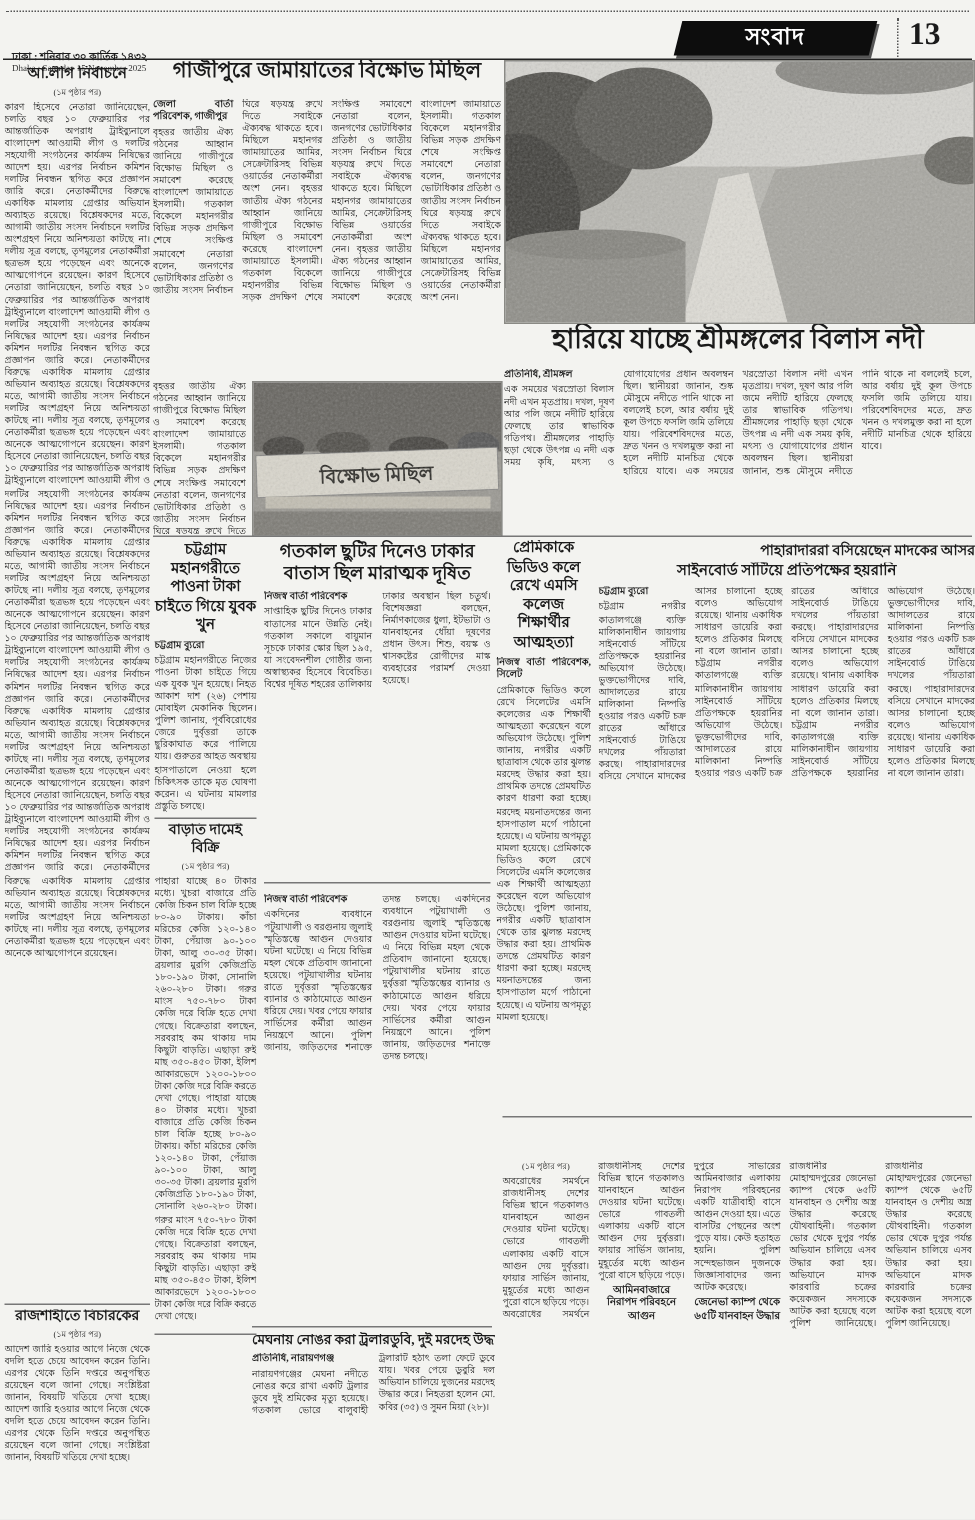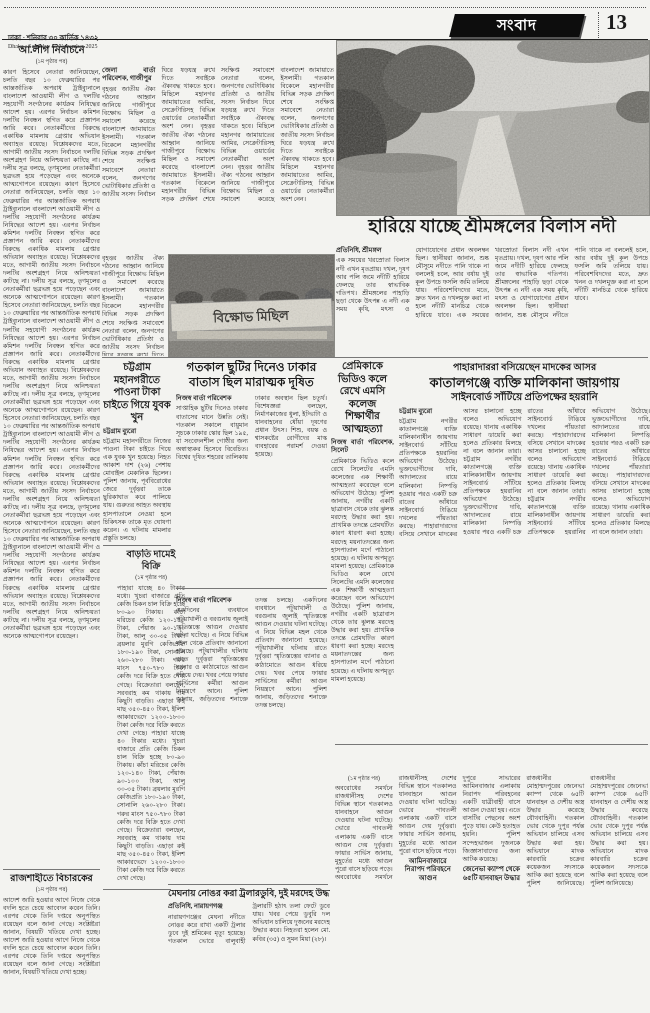--- a/index.html
+++ b/index.html
@@ -17,21 +17,21 @@
   .pgnum{position:absolute;left:606px;top:10px;font-size:21px;font-weight:bold;}
   .vdot{position:absolute;left:598px;top:12px;height:26px;border-left:1px dotted #555;}
   .hrule{position:absolute;border-top:1.5px solid #222;}
   .lrule{position:absolute;border-top:1px solid #777;}
   .art{position:absolute;overflow:hidden;}
   .t-xl{font-size:18px;font-weight:bold;text-align:center;line-height:1.15;white-space:nowrap;overflow:hidden;}
   .t-lg{font-size:14px;font-weight:bold;text-align:center;line-height:1.2;white-space:nowrap;overflow:hidden;}
   .t-md{font-size:12px;font-weight:bold;text-align:center;line-height:1.25;overflow:hidden;}
   .t-sm{font-size:10px;font-weight:bold;text-align:center;line-height:1.25;overflow:hidden;}
   .t-xs{font-size:9.5px;font-weight:bold;text-align:center;line-height:1.25;overflow:hidden;}
-  .kicker{font-size:9.5px;font-weight:bold;text-align:center;}
+  .kicker{font-size:9.5px;font-weight:bold;text-align:right;}
   .cont{font-size:5.5px;text-align:center;color:#222;margin:1px 0 2px;}
   .body{font-size:6.2px;line-height:1.3;text-align:justify;color:#1c1c1c;overflow:hidden;}
   .cols2{column-count:2;column-gap:7px;}
   .cols4{column-count:4;column-gap:6px;}
   .cols5{column-count:5;column-gap:6px;}
   .byline{display:block;font-weight:bold;font-size:6.5px;margin-bottom:2px;}
   .subhead{display:block;font-weight:bold;font-size:6.8px;text-align:center;margin:2px 0;}
   .photo{position:absolute;border:1px solid #8a8a85;background:#bbb;}
   .photo svg{display:block;}
 </style>
@@ -51,20 +51,23 @@
   <div class="vdot"></div>
   <div class="pgnum">13</div>
   <div class="hrule" style="top:39px;left:2px;right:2px;"></div>
 
   <div class="art" style="left:3px;top:44px;width:97px;height:822px;">
     <div class="t-sm">আ.লীগ নির্বাচনে</div>
     <div class="cont">(১ম পৃষ্ঠার পর)</div>
     <div class="body" style="height:786px;">কারণ হিসেবে নেতারা জানিয়েছেন, চলতি বছর ১০ ফেব্রুয়ারির পর আন্তর্জাতিক অপরাধ ট্রাইব্যুনালে বাংলাদেশ আওয়ামী লীগ ও দলটির সহযোগী সংগঠনের কার্যক্রম নিষিদ্ধের আদেশ হয়। এরপর নির্বাচন কমিশন দলটির নিবন্ধন স্থগিত করে প্রজ্ঞাপন জারি করে। নেতাকর্মীদের বিরুদ্ধে একাধিক মামলায় গ্রেপ্তার অভিযান অব্যাহত রয়েছে। বিশ্লেষকদের মতে, আগামী জাতীয় সংসদ নির্বাচনে দলটির অংশগ্রহণ নিয়ে অনিশ্চয়তা কাটছে না। দলীয় সূত্র বলছে, তৃণমূলের নেতাকর্মীরা ছত্রভঙ্গ হয়ে পড়েছেন এবং অনেকে আত্মগোপনে রয়েছেন। কারণ হিসেবে নেতারা জানিয়েছেন, চলতি বছর ১০ ফেব্রুয়ারির পর আন্তর্জাতিক অপরাধ ট্রাইব্যুনালে বাংলাদেশ আওয়ামী লীগ ও দলটির সহযোগী সংগঠনের কার্যক্রম নিষিদ্ধের আদেশ হয়। এরপর নির্বাচন কমিশন দলটির নিবন্ধন স্থগিত করে প্রজ্ঞাপন জারি করে। নেতাকর্মীদের বিরুদ্ধে একাধিক মামলায় গ্রেপ্তার অভিযান অব্যাহত রয়েছে। বিশ্লেষকদের মতে, আগামী জাতীয় সংসদ নির্বাচনে দলটির অংশগ্রহণ নিয়ে অনিশ্চয়তা কাটছে না। দলীয় সূত্র বলছে, তৃণমূলের নেতাকর্মীরা ছত্রভঙ্গ হয়ে পড়েছেন এবং অনেকে আত্মগোপনে রয়েছেন। কারণ হিসেবে নেতারা জানিয়েছেন, চলতি বছর ১০ ফেব্রুয়ারির পর আন্তর্জাতিক অপরাধ ট্রাইব্যুনালে বাংলাদেশ আওয়ামী লীগ ও দলটির সহযোগী সংগঠনের কার্যক্রম নিষিদ্ধের আদেশ হয়। এরপর নির্বাচন কমিশন দলটির নিবন্ধন স্থগিত করে প্রজ্ঞাপন জারি করে। নেতাকর্মীদের বিরুদ্ধে একাধিক মামলায় গ্রেপ্তার অভিযান অব্যাহত রয়েছে। বিশ্লেষকদের মতে, আগামী জাতীয় সংসদ নির্বাচনে দলটির অংশগ্রহণ নিয়ে অনিশ্চয়তা কাটছে না। দলীয় সূত্র বলছে, তৃণমূলের নেতাকর্মীরা ছত্রভঙ্গ হয়ে পড়েছেন এবং অনেকে আত্মগোপনে রয়েছেন। কারণ হিসেবে নেতারা জানিয়েছেন, চলতি বছর ১০ ফেব্রুয়ারির পর আন্তর্জাতিক অপরাধ ট্রাইব্যুনালে বাংলাদেশ আওয়ামী লীগ ও দলটির সহযোগী সংগঠনের কার্যক্রম নিষিদ্ধের আদেশ হয়। এরপর নির্বাচন কমিশন দলটির নিবন্ধন স্থগিত করে প্রজ্ঞাপন জারি করে। নেতাকর্মীদের বিরুদ্ধে একাধিক মামলায় গ্রেপ্তার অভিযান অব্যাহত রয়েছে। বিশ্লেষকদের মতে, আগামী জাতীয় সংসদ নির্বাচনে দলটির অংশগ্রহণ নিয়ে অনিশ্চয়তা কাটছে না। দলীয় সূত্র বলছে, তৃণমূলের নেতাকর্মীরা ছত্রভঙ্গ হয়ে পড়েছেন এবং অনেকে আত্মগোপনে রয়েছেন। কারণ হিসেবে নেতারা জানিয়েছেন, চলতি বছর ১০ ফেব্রুয়ারির পর আন্তর্জাতিক অপরাধ ট্রাইব্যুনালে বাংলাদেশ আওয়ামী লীগ ও দলটির সহযোগী সংগঠনের কার্যক্রম নিষিদ্ধের আদেশ হয়। এরপর নির্বাচন কমিশন দলটির নিবন্ধন স্থগিত করে প্রজ্ঞাপন জারি করে। নেতাকর্মীদের বিরুদ্ধে একাধিক মামলায় গ্রেপ্তার অভিযান অব্যাহত রয়েছে। বিশ্লেষকদের মতে, আগামী জাতীয় সংসদ নির্বাচনে দলটির অংশগ্রহণ নিয়ে অনিশ্চয়তা কাটছে না। দলীয় সূত্র বলছে, তৃণমূলের নেতাকর্মীরা ছত্রভঙ্গ হয়ে পড়েছেন এবং অনেকে আত্মগোপনে রয়েছেন।</div>
   </div>
 
+  <div class="art" style="left:102px;top:40px;width:232px;height:24px;">
+    <div class="t-lg">গাজীপুরে জামায়াতের বিক্ষোভ মিছিল</div>
+  </div>
   <div class="art body cols4" style="left:102px;top:66px;width:232px;height:186px;">
     <b class="byline">জেলা বার্তা পরিবেশক, গাজীপুর</b>
     <span>বৃহত্তর জাতীয় ঐক্য গঠনের আহ্বান জানিয়ে গাজীপুরে বিক্ষোভ মিছিল ও সমাবেশ করেছে বাংলাদেশ জামায়াতে ইসলামী। গতকাল বিকেলে মহানগরীর বিভিন্ন সড়ক প্রদক্ষিণ শেষে সংক্ষিপ্ত সমাবেশে নেতারা বলেন, জনগণের ভোটাধিকার প্রতিষ্ঠা ও জাতীয় সংসদ নির্বাচন ঘিরে ষড়যন্ত্র রুখে দিতে সবাইকে ঐক্যবদ্ধ থাকতে হবে। মিছিলে মহানগর জামায়াতের আমির, সেক্রেটারিসহ বিভিন্ন ওয়ার্ডের নেতাকর্মীরা অংশ নেন। বৃহত্তর জাতীয় ঐক্য গঠনের আহ্বান জানিয়ে গাজীপুরে বিক্ষোভ মিছিল ও সমাবেশ করেছে বাংলাদেশ জামায়াতে ইসলামী। গতকাল বিকেলে মহানগরীর বিভিন্ন সড়ক প্রদক্ষিণ শেষে সংক্ষিপ্ত সমাবেশে নেতারা বলেন, জনগণের ভোটাধিকার প্রতিষ্ঠা ও জাতীয় সংসদ নির্বাচন ঘিরে ষড়যন্ত্র রুখে দিতে সবাইকে ঐক্যবদ্ধ থাকতে হবে। মিছিলে মহানগর জামায়াতের আমির, সেক্রেটারিসহ বিভিন্ন ওয়ার্ডের নেতাকর্মীরা অংশ নেন। বৃহত্তর জাতীয় ঐক্য গঠনের আহ্বান জানিয়ে গাজীপুরে বিক্ষোভ মিছিল ও সমাবেশ করেছে বাংলাদেশ জামায়াতে ইসলামী। গতকাল বিকেলে মহানগরীর বিভিন্ন সড়ক প্রদক্ষিণ শেষে সংক্ষিপ্ত সমাবেশে নেতারা বলেন, জনগণের ভোটাধিকার প্রতিষ্ঠা ও জাতীয় সংসদ নির্বাচন ঘিরে ষড়যন্ত্র রুখে দিতে সবাইকে ঐক্যবদ্ধ থাকতে হবে। মিছিলে মহানগর জামায়াতের আমির, সেক্রেটারিসহ বিভিন্ন ওয়ার্ডের নেতাকর্মীরা অংশ নেন।</span>
   </div>
   <div class="art body" style="left:102px;top:254px;width:62px;height:102px;">
     <span>বৃহত্তর জাতীয় ঐক্য গঠনের আহ্বান জানিয়ে গাজীপুরে বিক্ষোভ মিছিল ও সমাবেশ করেছে বাংলাদেশ জামায়াতে ইসলামী। গতকাল বিকেলে মহানগরীর বিভিন্ন সড়ক প্রদক্ষিণ শেষে সংক্ষিপ্ত সমাবেশে নেতারা বলেন, জনগণের ভোটাধিকার প্রতিষ্ঠা ও জাতীয় সংসদ নির্বাচন ঘিরে ষড়যন্ত্র রুখে দিতে সবাইকে ঐক্যবদ্ধ থাকতে হবে। মিছিলে মহানগর জামায়াতের আমির, সেক্রেটারিসহ বিভিন্ন ওয়ার্ডের নেতাকর্মীরা অংশ নেন।</span>
   </div>
 
   <div class="photo" style="left:168px;top:254px;width:165px;height:102px;">
     <svg width="165" height="102" viewBox="0 0 165 102">
@@ -119,21 +122,21 @@
 
   <div class="art" style="left:103px;top:361px;width:68px;height:182px;">
     <div class="t-sm">চট্টগ্রাম মহানগরীতে পাওনা টাকা চাইতে গিয়ে যুবক খুন</div>
     <div class="body" style="height:118px;margin-top:3px;">
       <b class="byline">চট্টগ্রাম ব্যুরো</b>
       <span>চট্টগ্রাম মহানগরীতে নিজের পাওনা টাকা চাইতে গিয়ে এক যুবক খুন হয়েছে। নিহত আকাশ দাশ (২৬) পেশায় মোবাইল মেকানিক ছিলেন। পুলিশ জানায়, পূর্ববিরোধের জেরে দুর্বৃত্তরা তাকে ছুরিকাঘাত করে পালিয়ে যায়। গুরুতর আহত অবস্থায় হাসপাতালে নেওয়া হলে চিকিৎসক তাকে মৃত ঘোষণা করেন। এ ঘটনায় মামলার প্রস্তুতি চলছে।</span>
     </div>
   </div>
   <div class="lrule" style="top:545px;left:103px;width:68px;"></div>
 
-  <div class="art" style="left:117px;top:549px;width:68px;height:338px;">
+  <div class="art" style="left:103px;top:549px;width:68px;height:338px;">
     <div class="t-xs">বাড়তি দামেই বিক্রি</div>
     <div class="cont">(১ম পৃষ্ঠার পর)</div>
     <div class="body" style="height:306px;">পাহারা যাচ্ছে ৪০ টাকার মধ্যে। খুচরা বাজারে প্রতি কেজি চিকন চাল বিক্রি হচ্ছে ৮০-৯০ টাকায়। কাঁচা মরিচের কেজি ১২০-১৪০ টাকা, পেঁয়াজ ৯০-১০০ টাকা, আলু ৩০-৩৫ টাকা। ব্রয়লার মুরগি কেজিপ্রতি ১৮০-১৯০ টাকা, সোনালি ২৬০-২৮০ টাকা। গরুর মাংস ৭৫০-৭৮০ টাকা কেজি দরে বিক্রি হতে দেখা গেছে। বিক্রেতারা বলছেন, সরবরাহ কম থাকায় দাম কিছুটা বাড়তি। এছাড়া রুই মাছ ৩৫০-৪৫০ টাকা, ইলিশ আকারভেদে ১২০০-১৮০০ টাকা কেজি দরে বিক্রি করতে দেখা গেছে। পাহারা যাচ্ছে ৪০ টাকার মধ্যে। খুচরা বাজারে প্রতি কেজি চিকন চাল বিক্রি হচ্ছে ৮০-৯০ টাকায়। কাঁচা মরিচের কেজি ১২০-১৪০ টাকা, পেঁয়াজ ৯০-১০০ টাকা, আলু ৩০-৩৫ টাকা। ব্রয়লার মুরগি কেজিপ্রতি ১৮০-১৯০ টাকা, সোনালি ২৬০-২৮০ টাকা। গরুর মাংস ৭৫০-৭৮০ টাকা কেজি দরে বিক্রি হতে দেখা গেছে। বিক্রেতারা বলছেন, সরবরাহ কম থাকায় দাম কিছুটা বাড়তি। এছাড়া রুই মাছ ৩৫০-৪৫০ টাকা, ইলিশ আকারভেদে ১২০০-১৮০০ টাকা কেজি দরে বিক্রি করতে দেখা গেছে।</div>
   </div>
   <div class="lrule" style="top:889px;left:103px;width:68px;"></div>
 
 
   <div class="art" style="left:176px;top:360px;width:151px;height:226px;">
     <div class="t-md">গতকাল ছুটির দিনেও ঢাকার বাতাস ছিল মারাত্মক দূষিত</div>
     <div class="body cols2" style="height:184px;margin-top:4px;">
@@ -162,21 +165,20 @@
   <div class="art" style="left:331px;top:360px;width:63px;height:382px;">
     <div class="t-sm">প্রেমিকাকে ভিডিও কলে রেখে এমসি কলেজ শিক্ষার্থীর আত্মহত্যা</div>
     <div class="body" style="height:308px;margin-top:3px;">
       <b class="byline">নিজস্ব বার্তা পরিবেশক, সিলেট</b>
       <span>প্রেমিকাকে ভিডিও কলে রেখে সিলেটের এমসি কলেজের এক শিক্ষার্থী আত্মহত্যা করেছেন বলে অভিযোগ উঠেছে। পুলিশ জানায়, নগরীর একটি ছাত্রাবাস থেকে তার ঝুলন্ত মরদেহ উদ্ধার করা হয়। প্রাথমিক তদন্তে প্রেমঘটিত কারণ ধারণা করা হচ্ছে। মরদেহ ময়নাতদন্তের জন্য হাসপাতাল মর্গে পাঠানো হয়েছে। এ ঘটনায় অপমৃত্যু মামলা হয়েছে। প্রেমিকাকে ভিডিও কলে রেখে সিলেটের এমসি কলেজের এক শিক্ষার্থী আত্মহত্যা করেছেন বলে অভিযোগ উঠেছে। পুলিশ জানায়, নগরীর একটি ছাত্রাবাস থেকে তার ঝুলন্ত মরদেহ উদ্ধার করা হয়। প্রাথমিক তদন্তে প্রেমঘটিত কারণ ধারণা করা হচ্ছে। মরদেহ ময়নাতদন্তের জন্য হাসপাতাল মর্গে পাঠানো হয়েছে। এ ঘটনায় অপমৃত্যু মামলা হয়েছে।</span>
     </div>
   </div>
 
   <div class="art" style="left:399px;top:360px;width:251px;height:382px;">
     <div class="kicker">পাহারাদাররা বসিয়েছেন মাদকের আসর</div>
-    <div class="t-lg" style="font-size:13px;">কাতালগঞ্জে ব্যক্তি মালিকানা জায়গায়</div>
     <div class="t-lg" style="font-size:10px;">সাইনবোর্ড সাঁটিয়ে প্রতিপক্ষের হয়রানি</div>
     <div class="body cols4" style="height:320px;margin-top:4px;">
       <b class="byline">চট্টগ্রাম ব্যুরো</b>
       <span>চট্টগ্রাম নগরীর কাতালগঞ্জে ব্যক্তি মালিকানাধীন জায়গায় সাইনবোর্ড সাঁটিয়ে প্রতিপক্ষকে হয়রানির অভিযোগ উঠেছে। ভুক্তভোগীদের দাবি, আদালতের রায়ে মালিকানা নিষ্পত্তি হওয়ার পরও একটি চক্র রাতের আঁধারে সাইনবোর্ড টাঙিয়ে দখলের পাঁয়তারা করছে। পাহারাদারদের বসিয়ে সেখানে মাদকের আসর চালানো হচ্ছে বলেও অভিযোগ রয়েছে। থানায় একাধিক সাধারণ ডায়েরি করা হলেও প্রতিকার মিলছে না বলে জানান তারা। চট্টগ্রাম নগরীর কাতালগঞ্জে ব্যক্তি মালিকানাধীন জায়গায় সাইনবোর্ড সাঁটিয়ে প্রতিপক্ষকে হয়রানির অভিযোগ উঠেছে। ভুক্তভোগীদের দাবি, আদালতের রায়ে মালিকানা নিষ্পত্তি হওয়ার পরও একটি চক্র রাতের আঁধারে সাইনবোর্ড টাঙিয়ে দখলের পাঁয়তারা করছে। পাহারাদারদের বসিয়ে সেখানে মাদকের আসর চালানো হচ্ছে বলেও অভিযোগ রয়েছে। থানায় একাধিক সাধারণ ডায়েরি করা হলেও প্রতিকার মিলছে না বলে জানান তারা। চট্টগ্রাম নগরীর কাতালগঞ্জে ব্যক্তি মালিকানাধীন জায়গায় সাইনবোর্ড সাঁটিয়ে প্রতিপক্ষকে হয়রানির অভিযোগ উঠেছে। ভুক্তভোগীদের দাবি, আদালতের রায়ে মালিকানা নিষ্পত্তি হওয়ার পরও একটি চক্র রাতের আঁধারে সাইনবোর্ড টাঙিয়ে দখলের পাঁয়তারা করছে। পাহারাদারদের বসিয়ে সেখানে মাদকের আসর চালানো হচ্ছে বলেও অভিযোগ রয়েছে। থানায় একাধিক সাধারণ ডায়েরি করা হলেও প্রতিকার মিলছে না বলে জানান তারা।</span>
     </div>
   </div>
 
   <div class="lrule" style="top:744px;left:335px;width:313px;"></div>
 
   <div class="art body cols5" style="left:335px;top:774px;width:313px;height:234px;">

